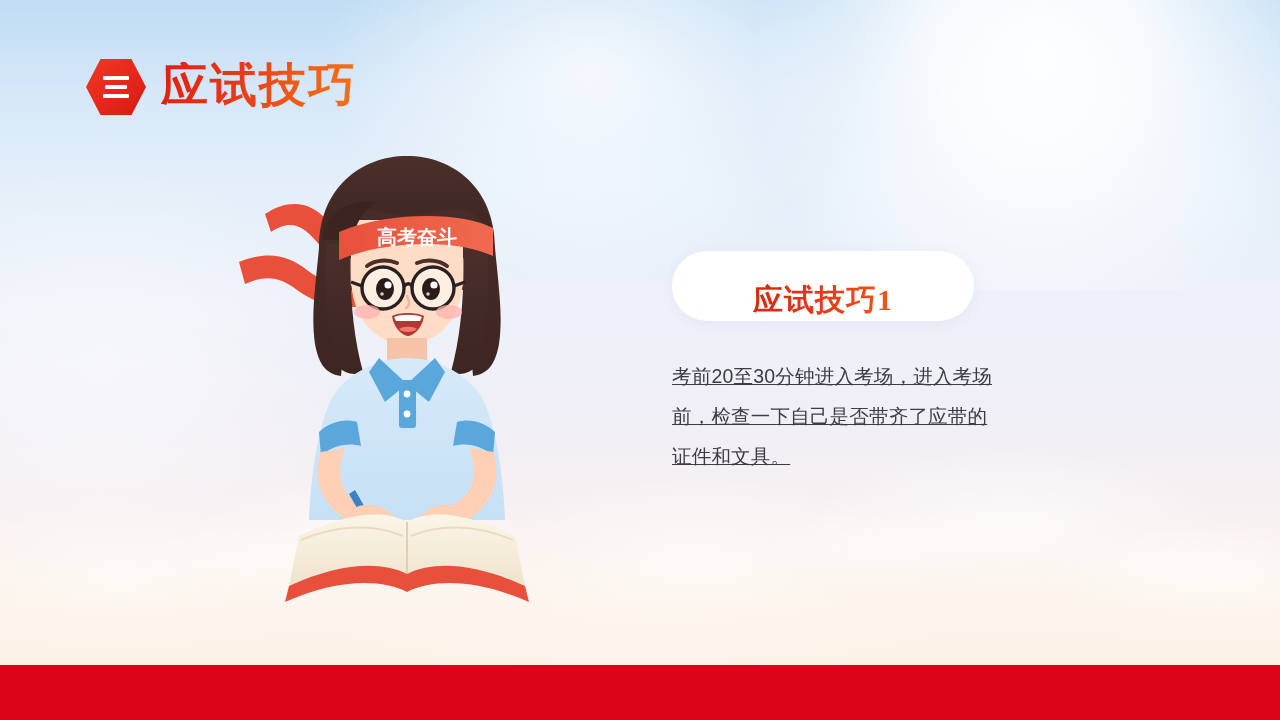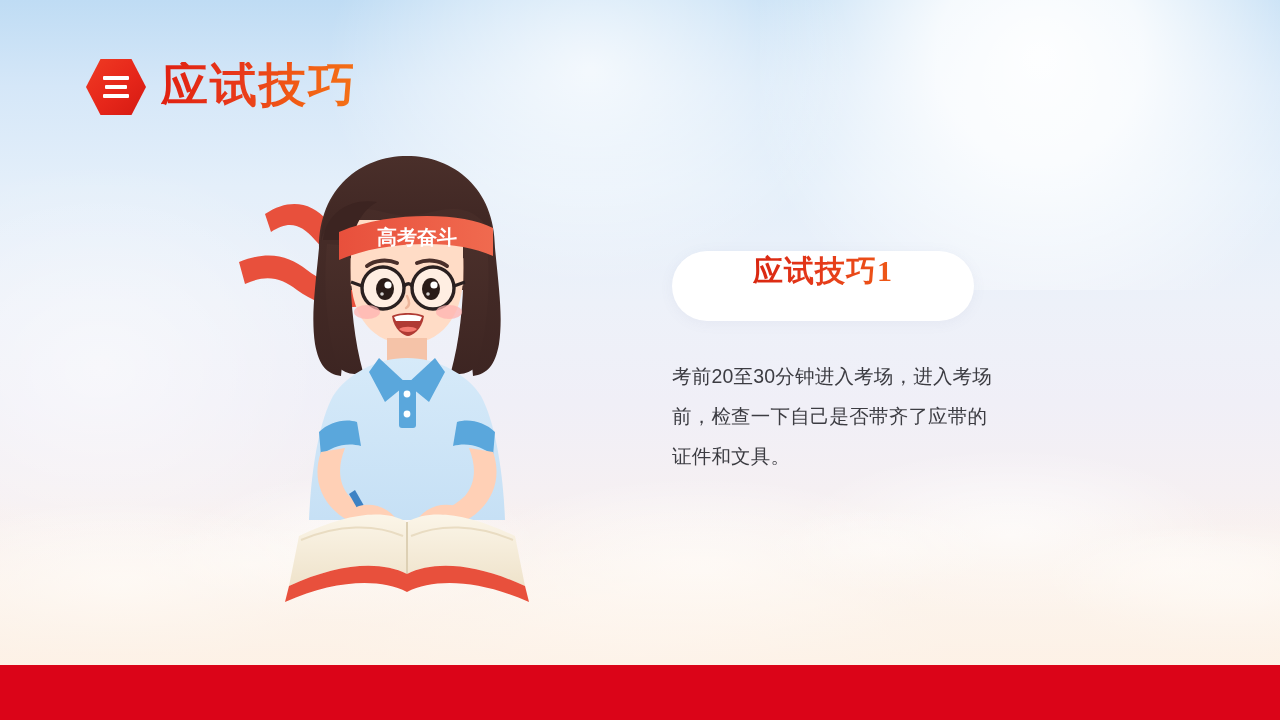--- a/index.html
+++ b/index.html
@@ -117,21 +117,21 @@
     padding-bottom:4px;
   }
 
   
   .pill-card{
     position:absolute;
     left:672px; top:251px;
     width:302px; height:70px;
     background:#ffffff;
     border-radius:35px;
-    display:flex; align-items:flex-start; justify-content:center;
+    display:flex; align-items:flex-end; justify-content:center;
     box-shadow:0 2px 14px rgba(120,120,150,.07);
   }
   .pill-title{
     font-family:"Liberation Serif","DejaVu Serif",serif;
     font-size:30px;
     font-weight:700;
     letter-spacing:1px;
     background:linear-gradient(100deg,#d8250f 0%,#e4381a 45%,#ef5a16 100%);
     -webkit-background-clip:text;
     background-clip:text;
@@ -139,20 +139,21 @@
     white-space:nowrap;
   }
   .body-text{
     position:absolute;
     left:672px; top:356px;
     width:322px;
     font-size:19.5px;
     line-height:40px;
     color:#3c3c42;
     letter-spacing:.2px;
+    text-decoration:underline;
   }
 
   
   .bottom-bar{
     position:absolute; left:0; bottom:0;
     width:1280px; height:55px;
     background:#db0418;
   }
 
   

